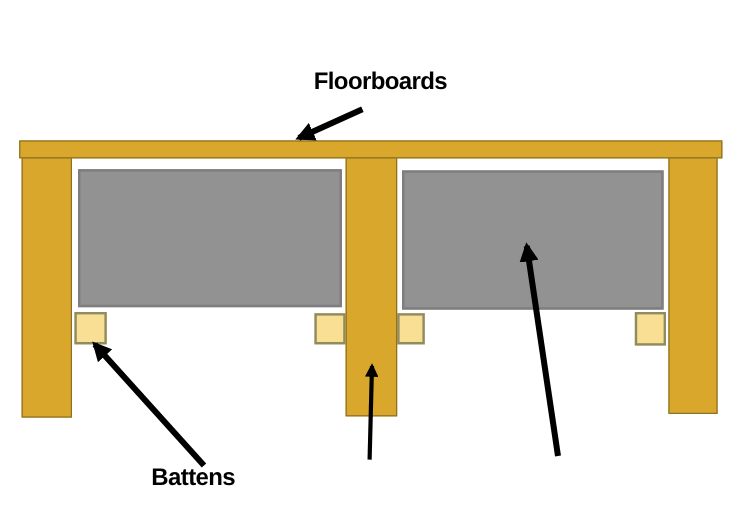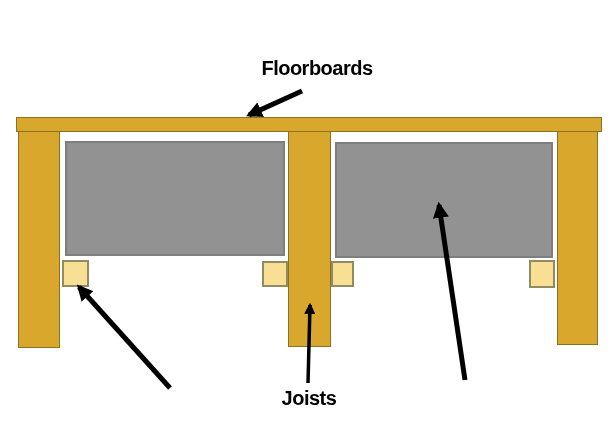--- a/index.html
+++ b/index.html
@@ -98,15 +98,15 @@
         <path d="M0,0 L10,5 L0,10 z"></path>
       </marker>
     </defs>
     <line x1="302" y1="91" x2="249" y2="115" stroke-width="5" marker-end="url(#ah)"></line>
     <line x1="170" y1="388" x2="79" y2="287" stroke-width="5" marker-end="url(#ah)"></line>
     <line x1="308" y1="383" x2="310" y2="305" stroke-width="3.5" marker-end="url(#ah)"></line>
     <line x1="465" y1="380" x2="439" y2="205" stroke-width="5" marker-end="url(#ah)"></line>
   </svg>
 
   <div class="lbl" id="floorboards-label">Floorboards</div>
-  <div class="lbl" id="joists-label">Joists</div>
+  <div class="lbl" id="battens-label">Battens</div>
 
 </div>
 
 </body></html>

